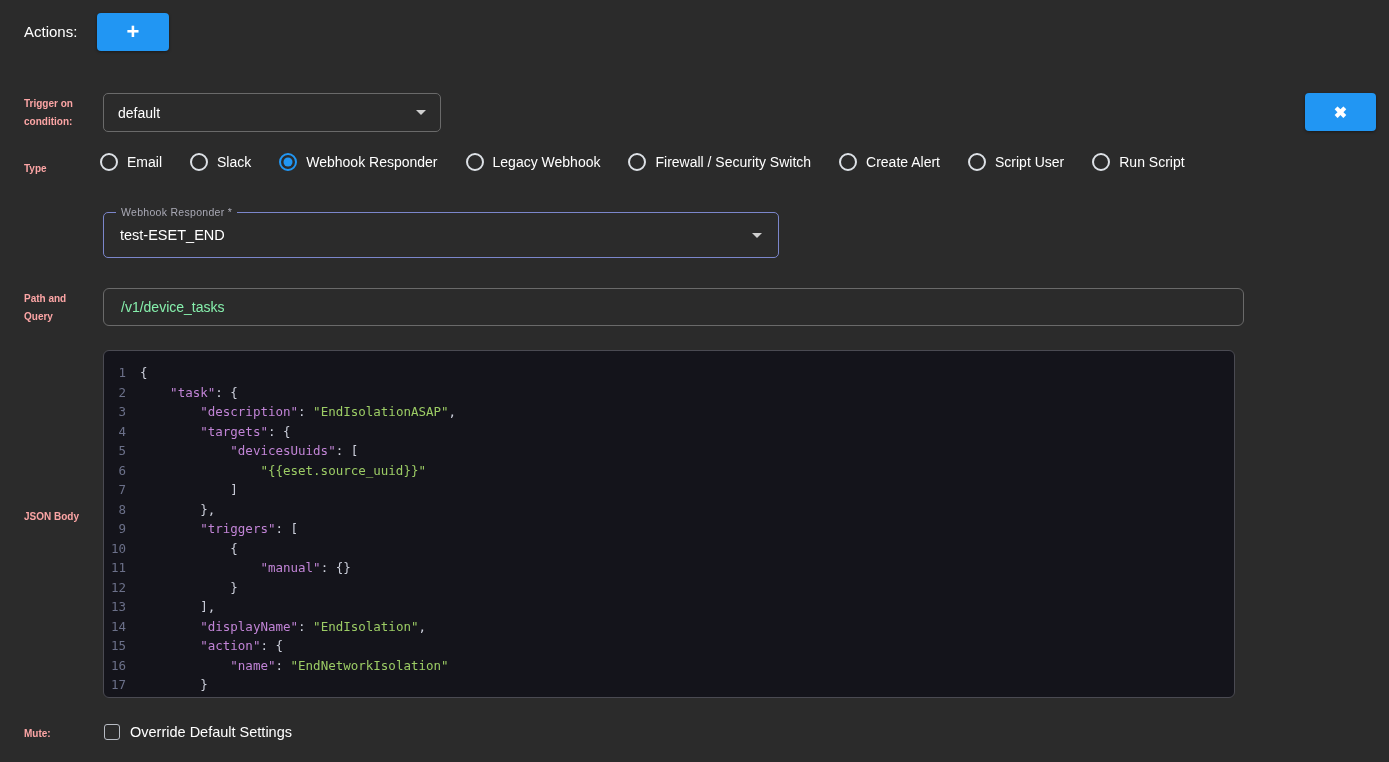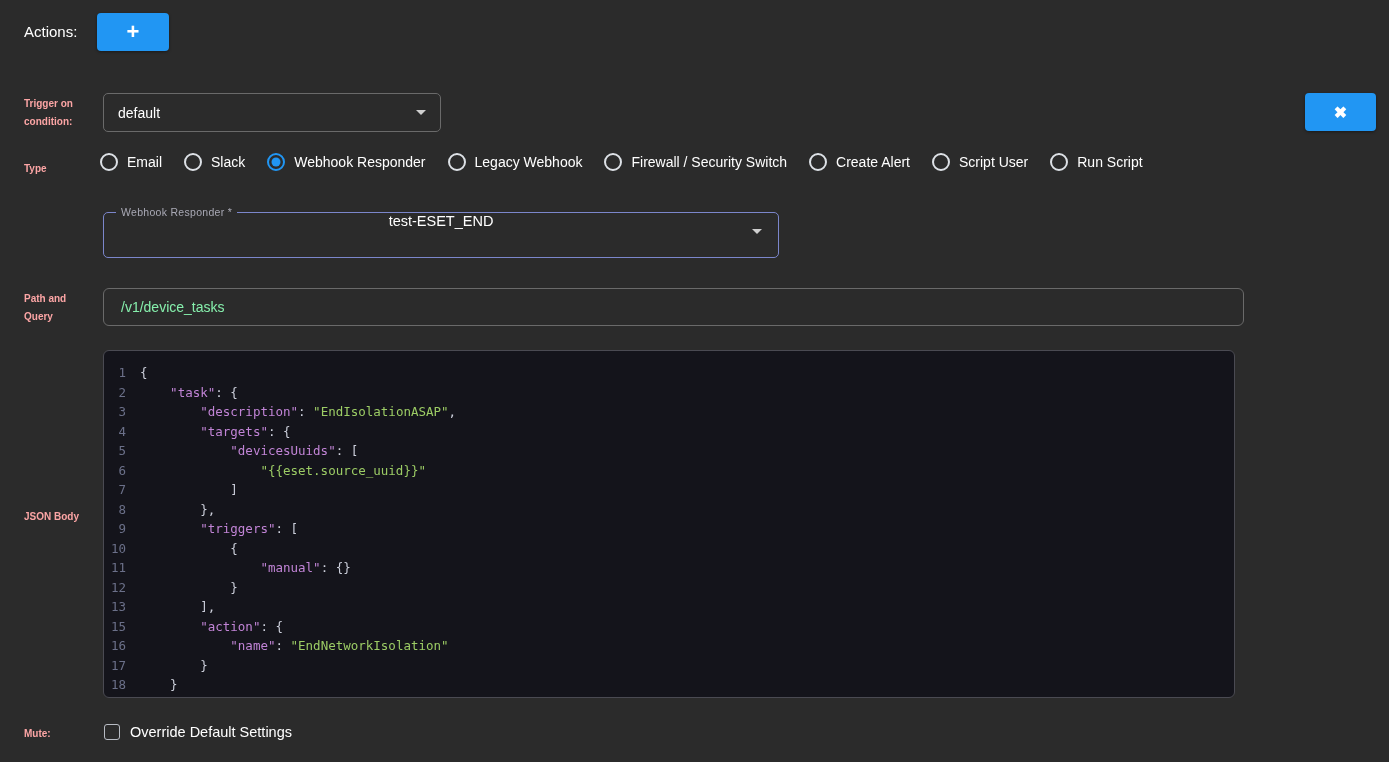--- a/index.html
+++ b/index.html
@@ -37,37 +37,37 @@
     width:0; height:0; margin-left:auto;
     border-left:5px solid transparent; border-right:5px solid transparent;
     border-top:5px solid #cfcfcf;
   }
   .trigger-select { left:103px; top:93px; width:338px; height:39px; }
 
   .wh-select {
     left:103px; top:212px; width:676px; height:46px;
     border:1px solid #7b86cb; border-radius:5px;
     display:flex; align-items:center; padding:0 16px;
-    font-size:14.5px; color:#fff; cursor:pointer; background:#2b2b2b;flex-direction:column;
+    font-size:14.5px; color:#fff; cursor:pointer; background:#2b2b2b;
   }
   .wh-floating-label {
     position:absolute; top:-7px; left:12px; background:#2b2b2b;
     padding:0 5px; font-size:10.5px; color:#a9a9b5; letter-spacing:.3px;
   }
 
   .text-input {
     left:103px; top:288px; width:1141px; height:38px;
     background:#2b2b2b; border:1px solid #6a6a6a; border-radius:6px;
     color:#86efac; font-size:14px; padding:0 17px;
     font-family:"Liberation Sans", sans-serif; outline:none;
   }
 
   
   .type-label { left:24px; top:160px; }
-  .type-options { left:100px; top:153px; display:flex; gap:22px; align-items:center; }
+  .type-options { left:100px; top:153px; display:flex; gap:28px; align-items:center; }
   .radio-item { display:flex; align-items:center; gap:9px; cursor:pointer; }
   .radio-circle {
     width:18px; height:18px; border-radius:50%;
     border:2px solid #dde1e6; position:relative; flex:none;
   }
   .radio-item.selected .radio-circle { border-color:#2196f3; }
   .radio-dot { display:none; }
   .radio-item.selected .radio-dot {
     display:block; width:9px; height:9px; border-radius:50%; background:#2196f3;
     position:absolute; top:50%; left:50%; transform:translate(-50%,-50%);
@@ -231,20 +231,24 @@
       <div class="code-line">
         <span class="ln">12</span>
         <span class="lc"><span class="tok-p">            }</span></span>
       </div>
 
       <div class="code-line">
         <span class="ln">13</span>
         <span class="lc"><span class="tok-p">        ],</span></span>
       </div>
 
+      <div class="code-line">
+        <span class="ln">14</span>
+        <span class="lc"><span class="tok-k">        "displayName"</span><span class="tok-p">: </span><span class="tok-s">"EndIsolation"</span><span class="tok-p">,</span></span>
+      </div>
 
       <div class="code-line">
         <span class="ln">15</span>
         <span class="lc"><span class="tok-k">        "action"</span><span class="tok-p">: {</span></span>
       </div>
 
       <div class="code-line">
         <span class="ln">16</span>
         <span class="lc"><span class="tok-k">            "name"</span><span class="tok-p">: </span><span class="tok-s">"EndNetworkIsolation"</span></span>
       </div>

